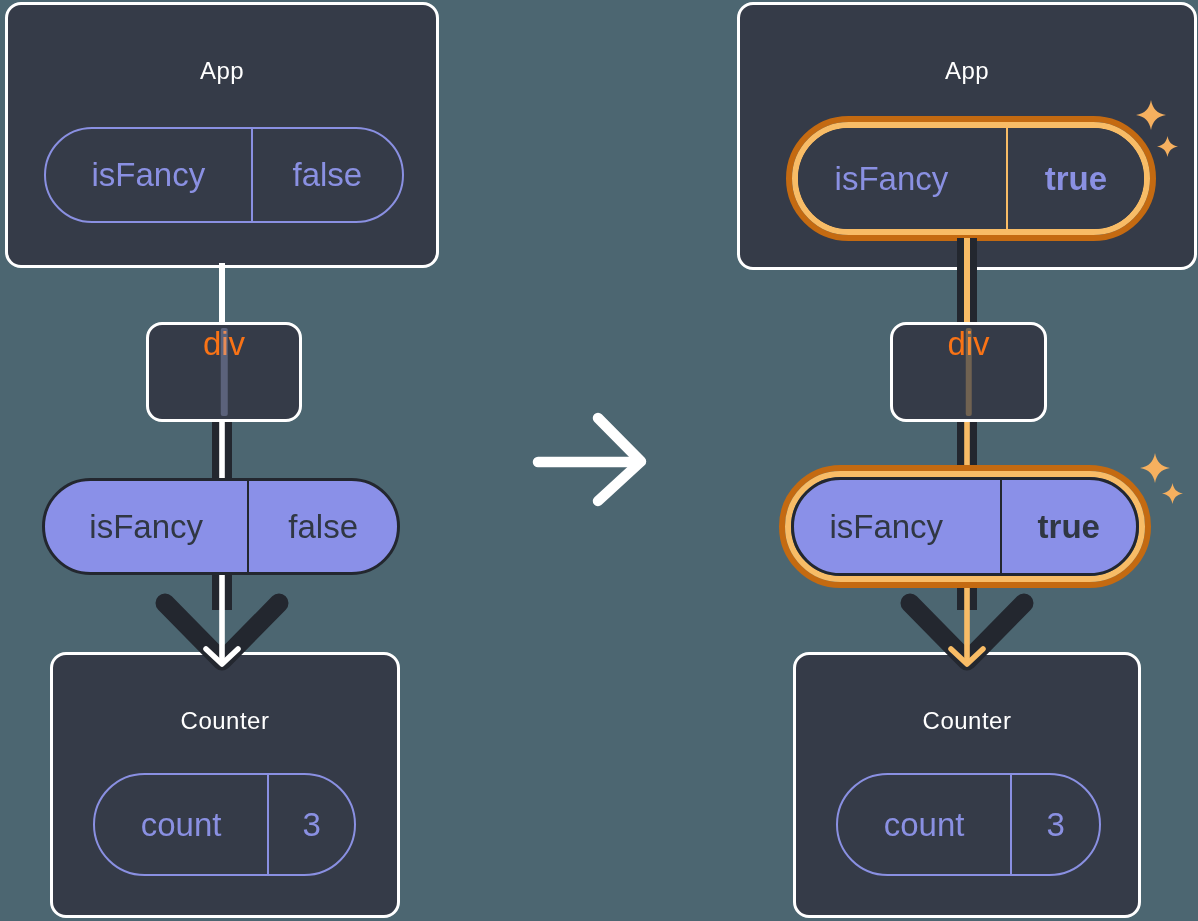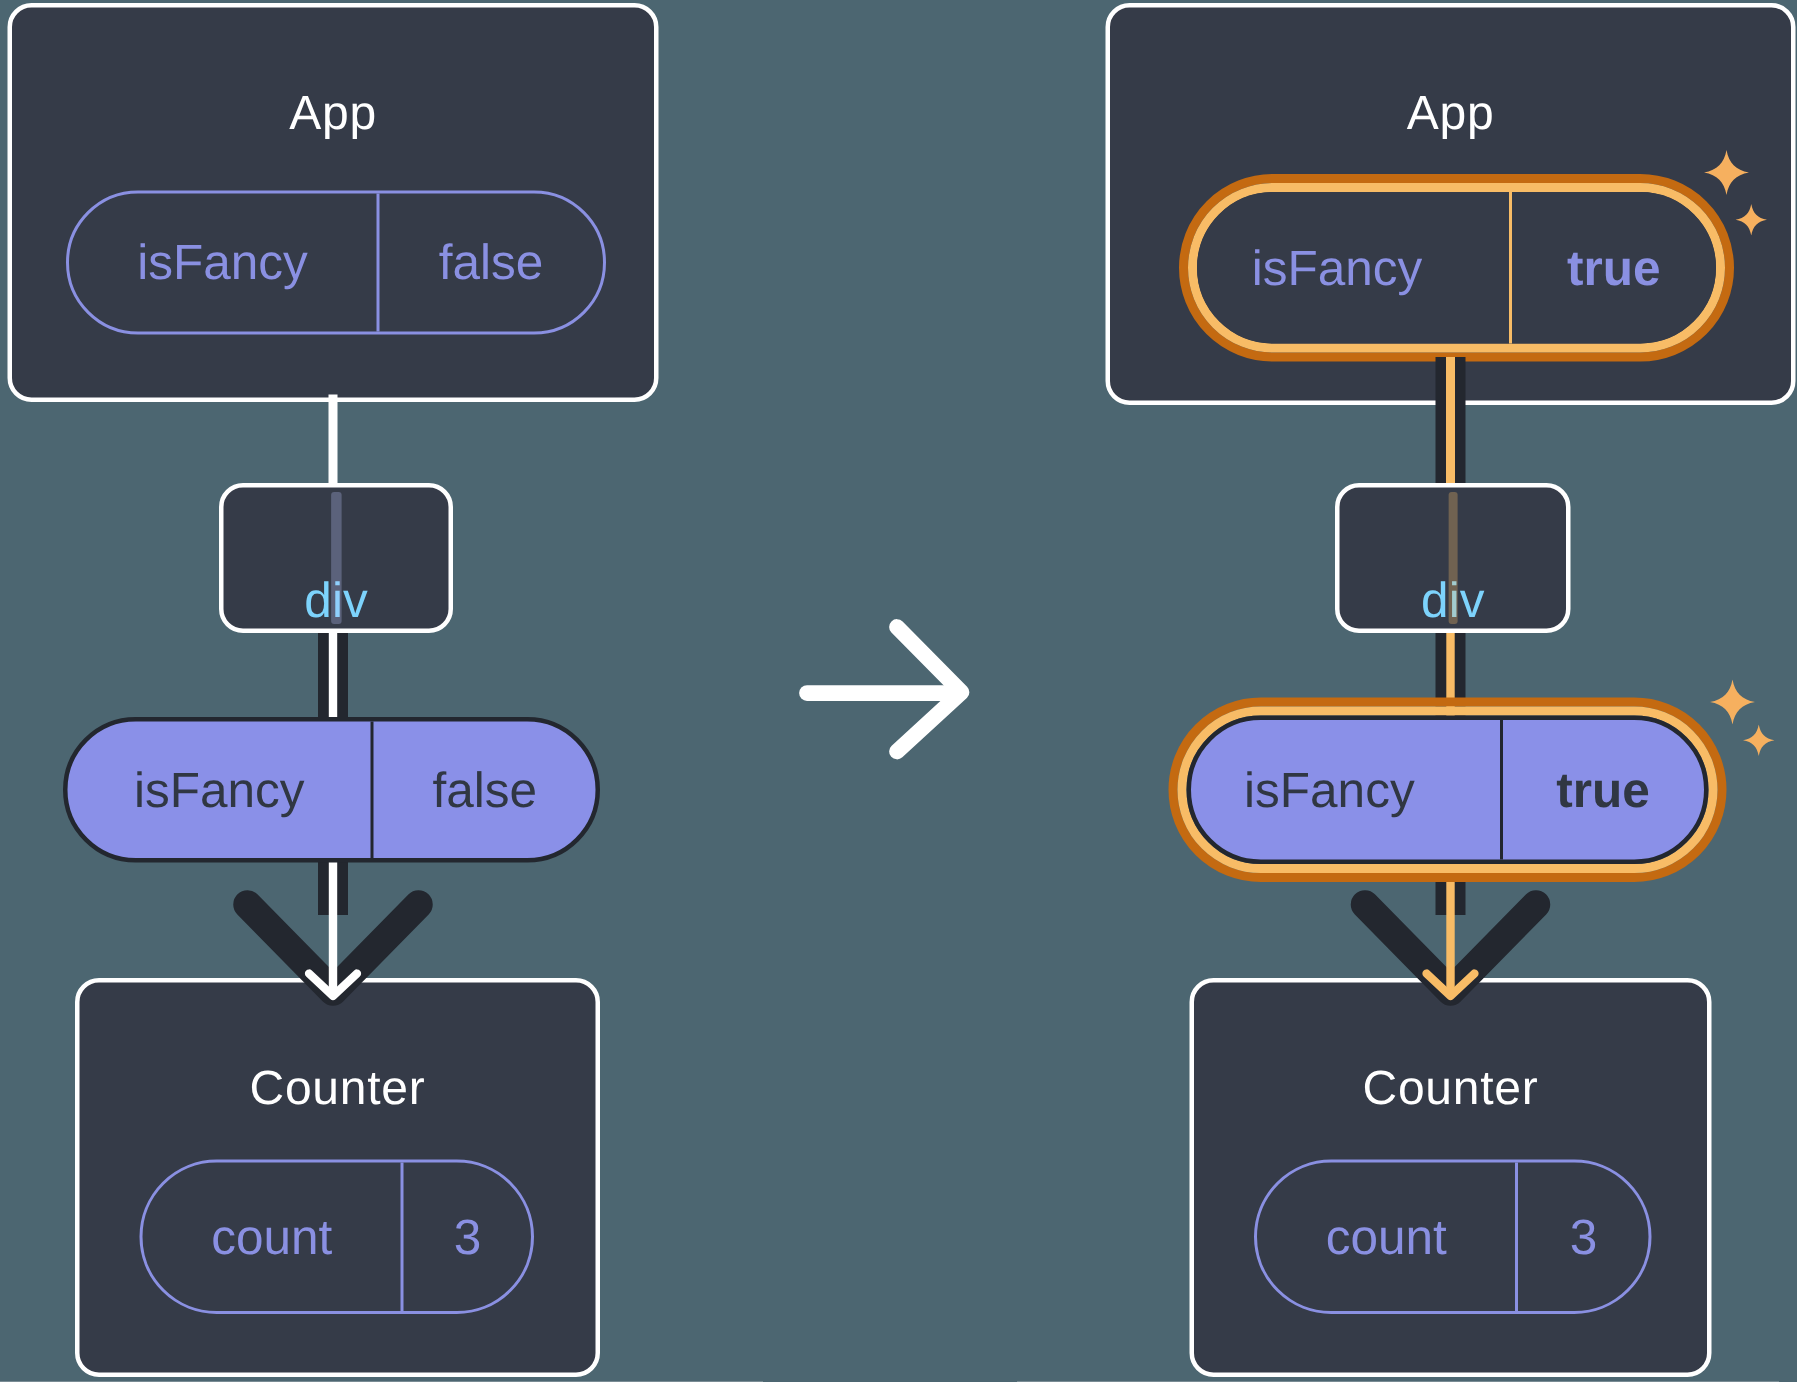--- a/index.html
+++ b/index.html
@@ -14,21 +14,21 @@
     background:var(--background);
     font-family:"Liberation Sans", sans-serif;
   }
   .canvas *{box-sizing:border-box;}
   .box{
     position:absolute; background:var(--box_fill);
     border:3.5px solid var(--box_border); border-radius:16px;
   }
   .box-title{
     position:absolute; top:52px; left:0; width:100%; text-align:center;
-    color:#fff; font-size:32px; font-weight:500; letter-spacing:.5px;
+    color:#fff; font-size:24px; font-weight:500; letter-spacing:.5px;
   }
   .pill{
     position:absolute; display:flex; align-items:stretch;
     border-radius:999px; font-size:33px; font-weight:500;
   }
   .pill .cell{display:flex; align-items:center; justify-content:center;}
   
   .pill.outline{border:2.5px solid var(--purple); color:var(--purple); background:transparent;}
   .pill.outline .cell.value{border-left:2.5px solid var(--purple);}
   
@@ -60,22 +60,22 @@
     position:absolute; left:50%; transform:translateX(-50%);
     top:0; bottom:0; width:6px;
   }
   .arrow-svg{position:absolute; z-index:3;}
   .ghost{
     position:absolute; left:50%; transform:translateX(-50%);
     top:3px; bottom:3px; width:6.5px; border-radius:2px;
   }
   .ghost.white-ghost{background:rgba(190,200,255,0.28);}
   .ghost.orange-ghost{background:rgba(248,188,102,0.30);}
-  .div-box{display:flex; align-items:flex-end; justify-content:center; z-index:5;
-    font-size:33px; font-weight:500; color:#7dd3fc;}
+  .div-box{display:flex; align-items:flex-start; justify-content:center; z-index:5;
+    font-size:33px; font-weight:500; color:#f97316;}
   .sparkle{position:absolute; z-index:6;}
   .z1{z-index:1}.z2{z-index:2}.z5{z-index:5}
 </style>
 </head>
 <body>
 
 <div class="canvas">
 
   <div class="box z1" style="left:5px; top:2px; width:434px; height:266px;">
     <div class="box-title">App</div>

